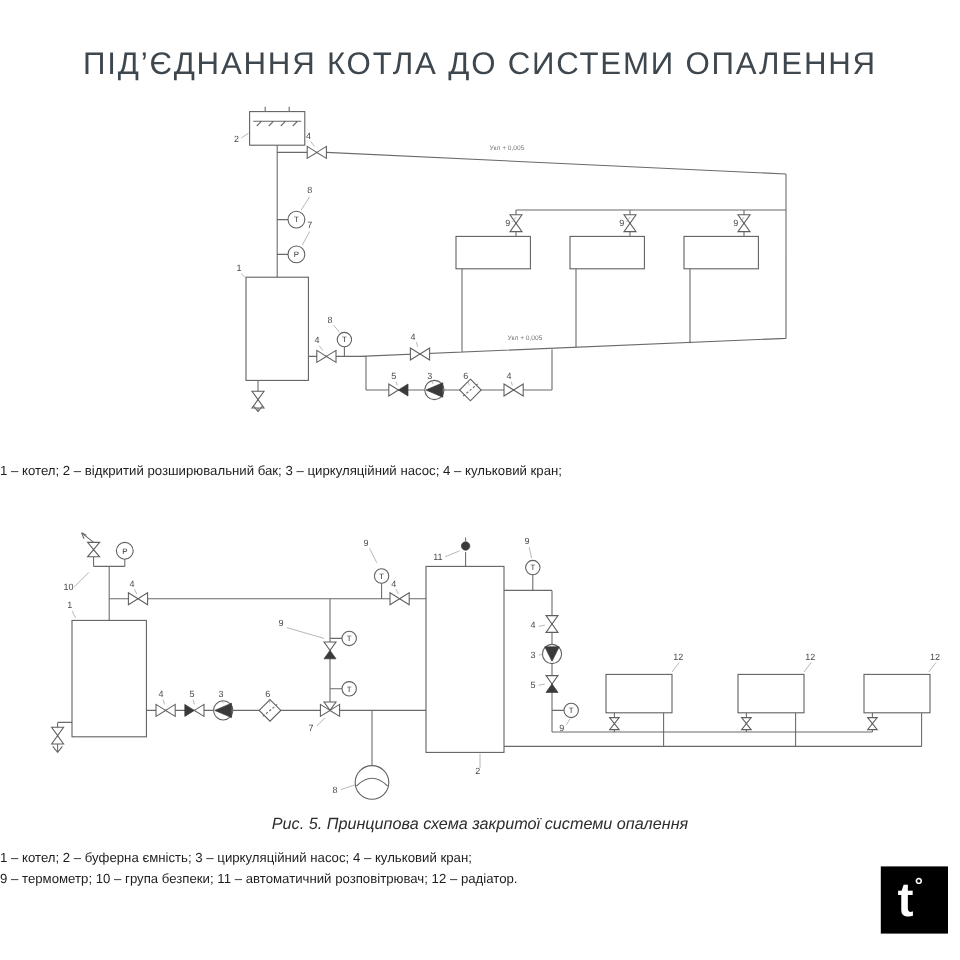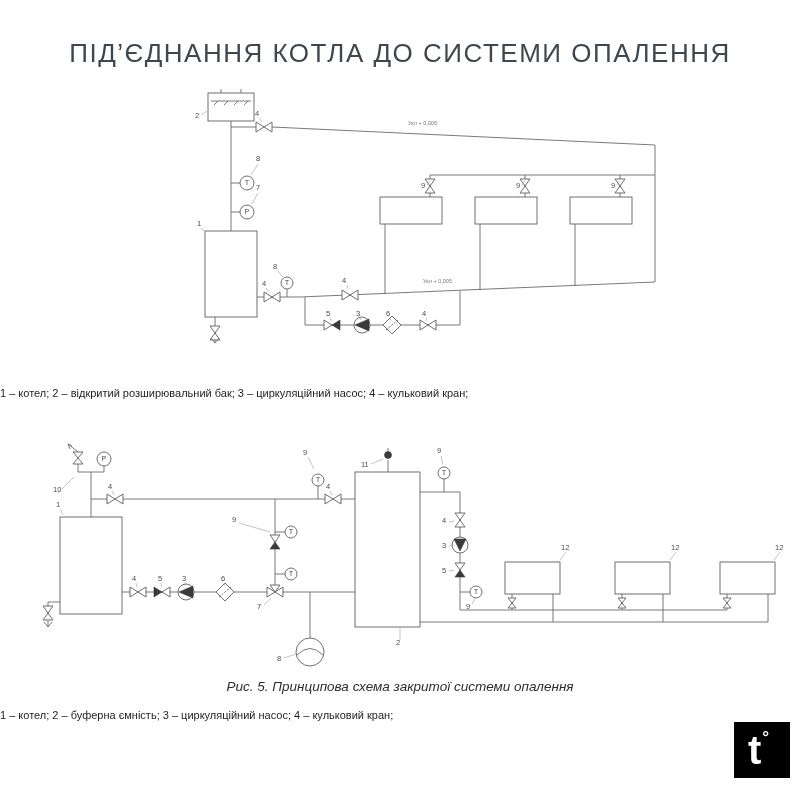--- a/index.html
+++ b/index.html
@@ -309,20 +309,21 @@
       <text x="257" y="219">8</text>
       <text x="541" y="108">12</text>
       <text x="651" y="108">12</text>
       <text x="755" y="108">12</text>
     </svg>
   </div>
 
   <div class="caption" style="top:679px;font-style:italic;">Рис. 5. Принципова схема закритої системи опалення</div>
   <div class="legend" style="top:670px;margin-top:37px;">
     <div>1 – котел; 2 – буферна ємність; 3 – циркуляційний насос; 4 – кульковий кран;</div>
+    <div>9 – термометр; 10 – група безпеки; 11 – автоматичний розповітрювач; 12 – радіатор.</div>
   </div>
 
   <div class="logo">
     <span class="t">t</span>
     <span class="mark">°</span>
   </div>
 
 </div>
 
 </body></html>

